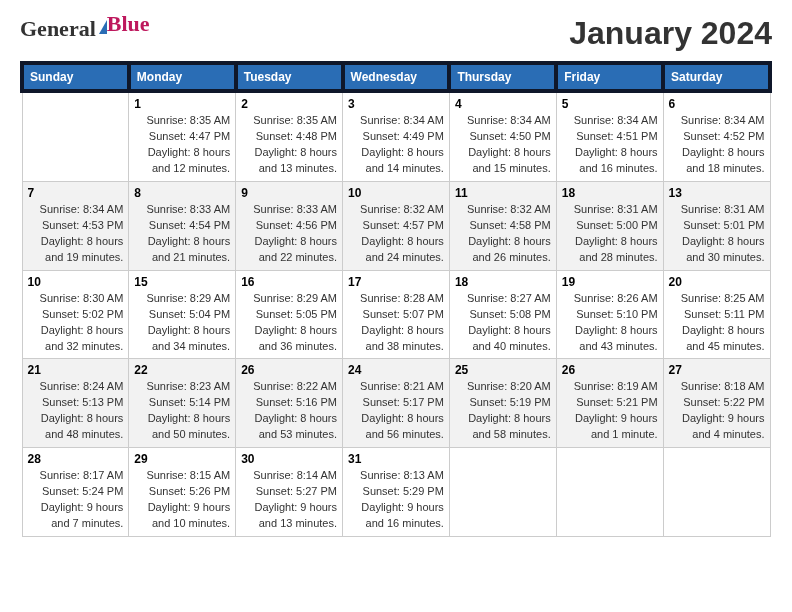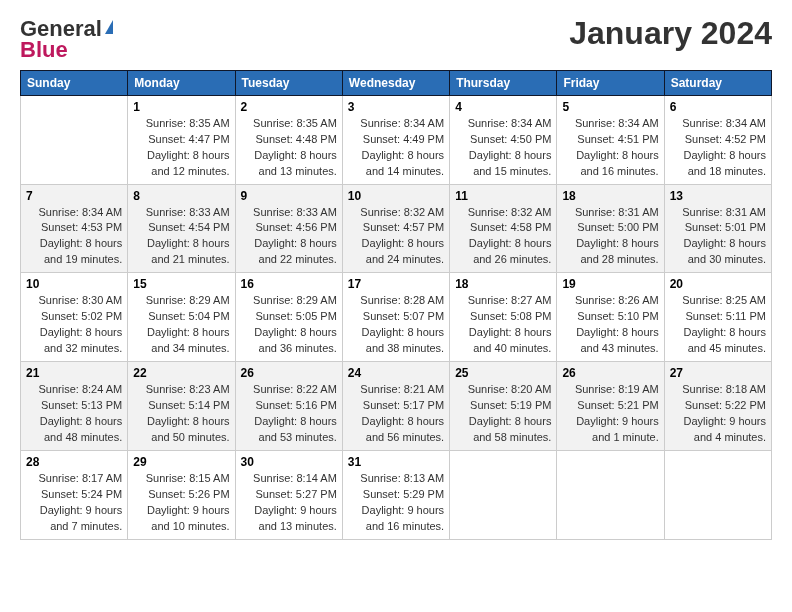--- a/index.html
+++ b/index.html
@@ -16,22 +16,22 @@
       padding: 16px 20px 10px 20px;
     }
     .header {
       display: flex;
       justify-content: space-between;
       align-items: flex-start;
       margin-bottom: 10px;
     }
     .logo {
       display: flex;
-      flex-direction: column;
       align-items: flex-start;
+      font-family: Liberation Serif, serif;
     }
     .title-block {
       text-align: right;
     }
     .month-title {
       font-size: 32px;
       font-weight: bold;
       color: #333;
       line-height: 1.1;
     }
@@ -44,21 +44,21 @@
       border-collapse: collapse;
       font-size: 10.5px;
     }
     .calendar-table th {
       background-color: #2a6db5;
       color: #fff;
       text-align: left;
       padding: 5px 6px;
       font-size: 12px;
       font-weight: bold;
-      border: 1px solid #0f172a;
+      border: 4px solid #0f172a;
     }
     .calendar-table td {
       border: 1px solid #ccc;
       vertical-align: top;
       padding: 4px 5px;
       width: calc(100% / 7);
       height: 86px;
     }
     .day-number {
       font-weight: bold;

